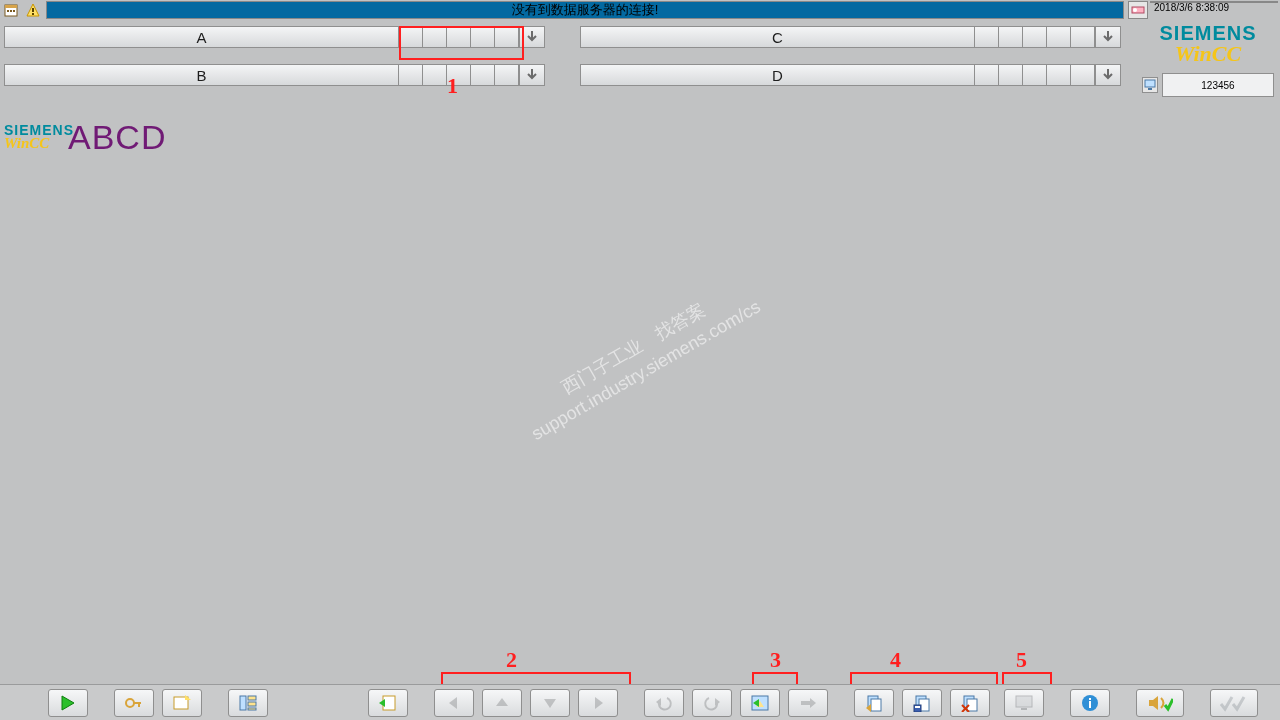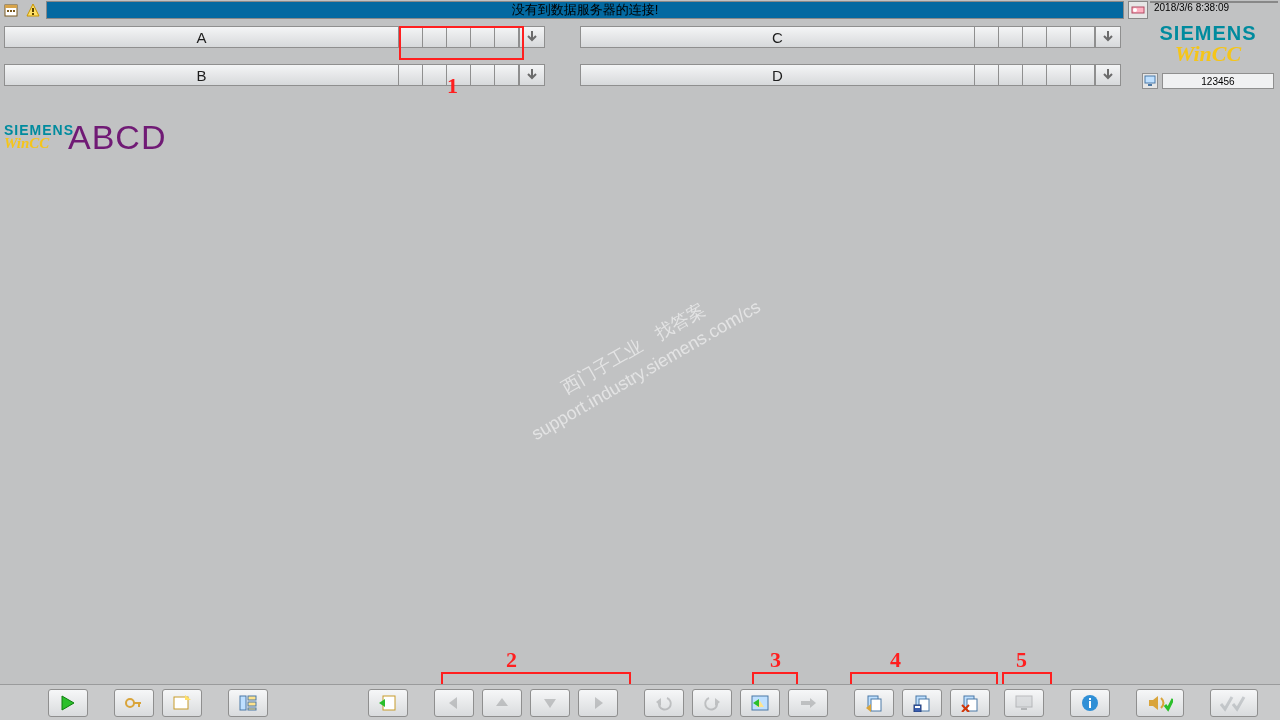--- a/index.html
+++ b/index.html
@@ -120,21 +120,21 @@
   .brand-id-row {
     display:flex;align-items:center;justify-content:center;
     margin-top:6px;
     gap:4px;
   }
   .brand-id-icon{
     width:16px;height:16px;border:1px solid #8f8f8f;background:#e6e6e6;
     display:flex;align-items:center;justify-content:center;
   }
   .brand-id-field{
-    width:112px;height:16px;border:1px solid #8f8f8f;background:#f0f1f2;font-size:10px;
+    width:112px;height:24px;border:1px solid #8f8f8f;background:#f0f1f2;font-size:10px;
     display:flex;align-items:center;justify-content:center;
   }
 
   
   .midmark{
     position:absolute;
     left:4px; top:118px;
     display:flex;align-items:center;
   }
   .mid-brand{

